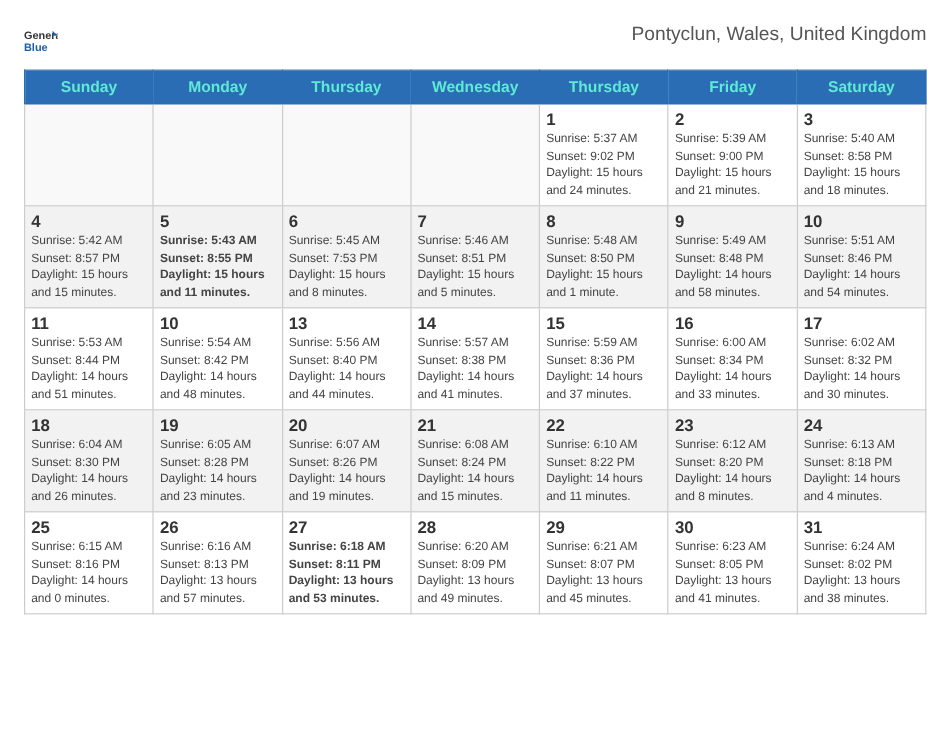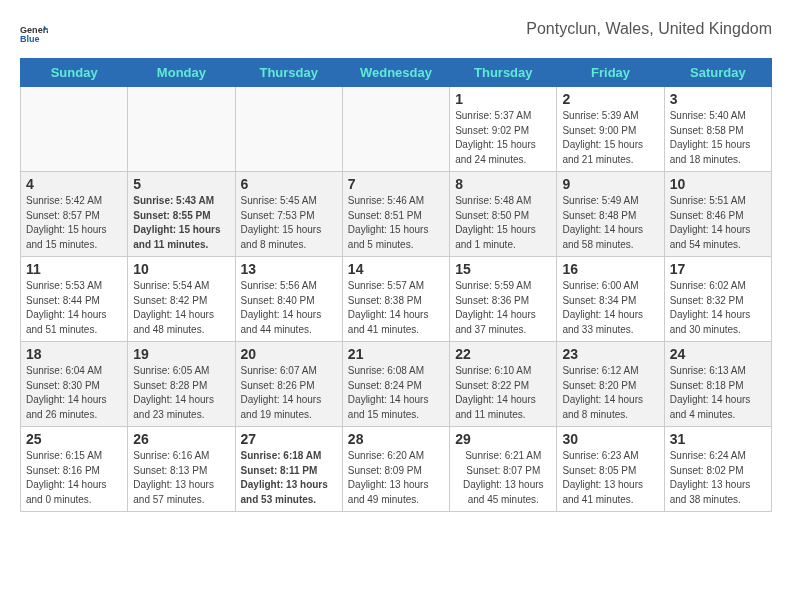--- a/index.html
+++ b/index.html
@@ -288,21 +288,21 @@
 Daylight: 13 hours and 53 minutes.</div>
         </td>
         <td>
           <span class="day-number">28</span>
           <div class="day-info" style="white-space: pre-line;">Sunrise: 6:20 AM
 Sunset: 8:09 PM
 Daylight: 13 hours and 49 minutes.</div>
         </td>
         <td>
           <span class="day-number">29</span>
-          <div class="day-info" style="white-space: pre-line; text-align: center;">Sunrise: 6:21 AM
+          <div class="day-info" style="white-space: pre-line;">Sunrise: 6:21 AM
 Sunset: 8:07 PM
 Daylight: 13 hours and 45 minutes.</div>
         </td>
         <td>
           <span class="day-number">30</span>
           <div class="day-info" style="white-space: pre-line;">Sunrise: 6:23 AM
 Sunset: 8:05 PM
 Daylight: 13 hours and 41 minutes.</div>
         </td>
         <td>

